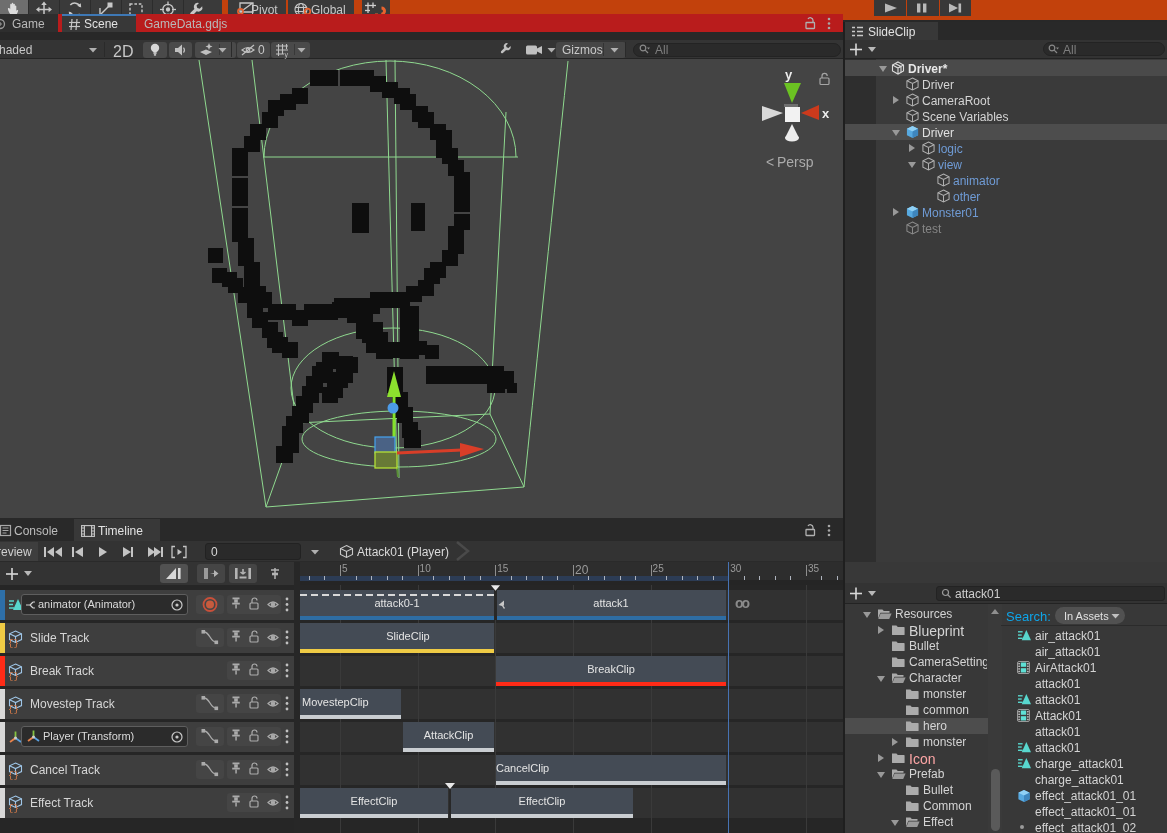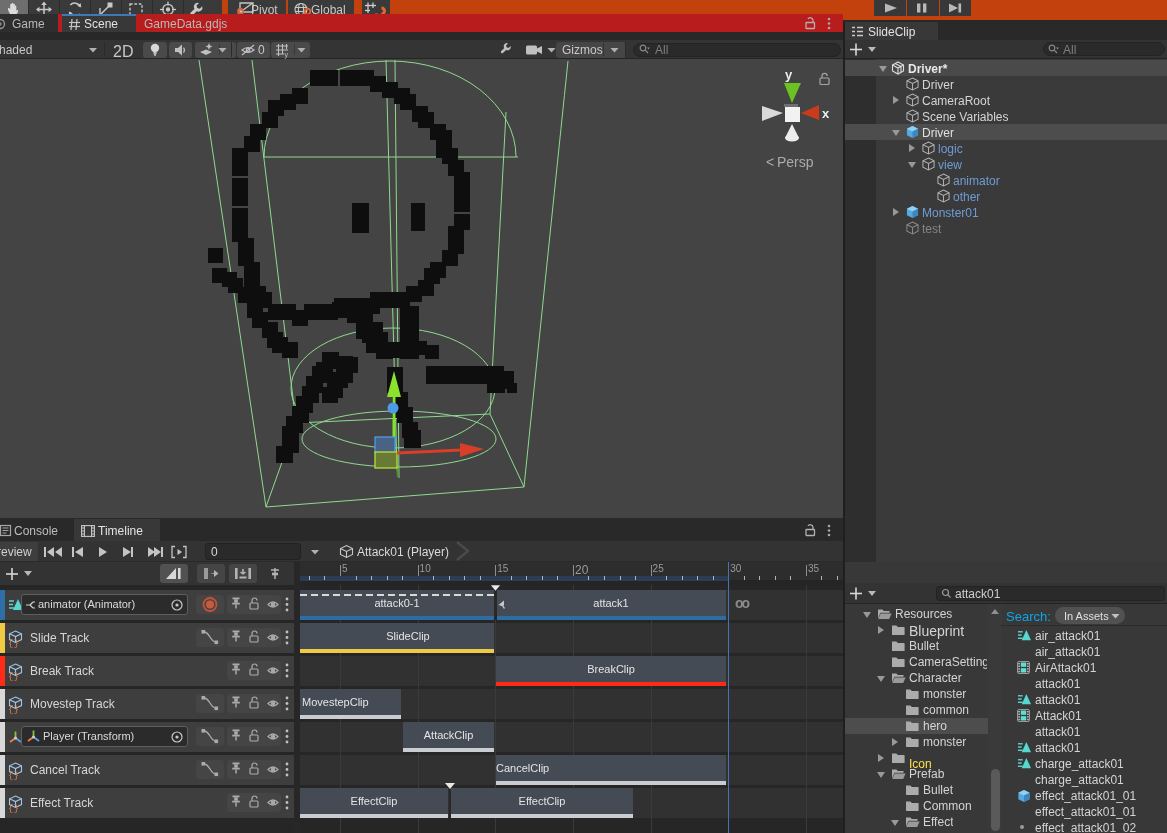--- a/index.html
+++ b/index.html
@@ -1089,21 +1089,21 @@
 <svg width="14" height="12" viewBox="0 0 14 12" style="left:60px;top:174px">
       <path d="M1,1.5 h4.4 l1.4,1.6 H13 a0.6,0.6 0 0 1 0.6,0.6 V10.4 a0.6,0.6 0 0 1 -0.6,0.6 H1.6 A0.6,0.6 0 0 1 1,10.4 Z" fill="#ABABAB"></path>
     </svg>
 <div class="txt" style="left:78px;top:173px;font-size:12px;color:#D4D4D4;max-width:64px;overflow:hidden">monster</div>
 <svg width="9" height="10" viewBox="0 0 9 10" style="left:31px;top:191px">
       <path d="M2,1 L8,5 L2,9 Z" fill="#999999"></path>
     </svg>
 <svg width="14" height="12" viewBox="0 0 14 12" style="left:46px;top:190px">
       <path d="M1,1.5 h4.4 l1.4,1.6 H13 a0.6,0.6 0 0 1 0.6,0.6 V10.4 a0.6,0.6 0 0 1 -0.6,0.6 H1.6 A0.6,0.6 0 0 1 1,10.4 Z" fill="#ABABAB"></path>
     </svg>
-<div class="txt" style="left:64px;top:195px;font-size:12px;color:#fde047;max-width:78px;overflow:hidden">Icon</div>
+<div class="txt" style="left:64px;top:189px;font-size:14px;color:#fca5a5;max-width:78px;overflow:hidden">Icon</div>
 <svg width="10" height="9" viewBox="0 0 10 9" style="left:31px;top:208px">
       <path d="M1,2 L9,2 L5,8 Z" fill="#999999"></path>
     </svg>
 <svg width="15" height="12" viewBox="0 0 15 12" style="left:46px;top:206px">
       <path d="M1,1.5 h4.4 l1.4,1.6 H12.5 V4.8 H3.4 L1,10.4 Z" fill="#ABABAB"></path>
       <path d="M3.6,5.5 H14.6 L12.2,11 H1.3 Z" fill="#9A9A9A"></path>
     </svg>
 <div class="txt" style="left:64px;top:205px;font-size:12px;color:#D4D4D4;max-width:78px;overflow:hidden">Prefab</div>
 <svg width="14" height="12" viewBox="0 0 14 12" style="left:60px;top:222px">
       <path d="M1,1.5 h4.4 l1.4,1.6 H13 a0.6,0.6 0 0 1 0.6,0.6 V10.4 a0.6,0.6 0 0 1 -0.6,0.6 H1.6 A0.6,0.6 0 0 1 1,10.4 Z" fill="#ABABAB"></path>

